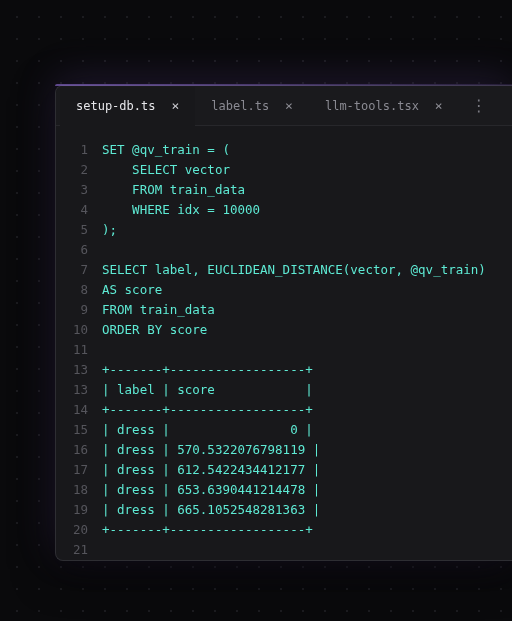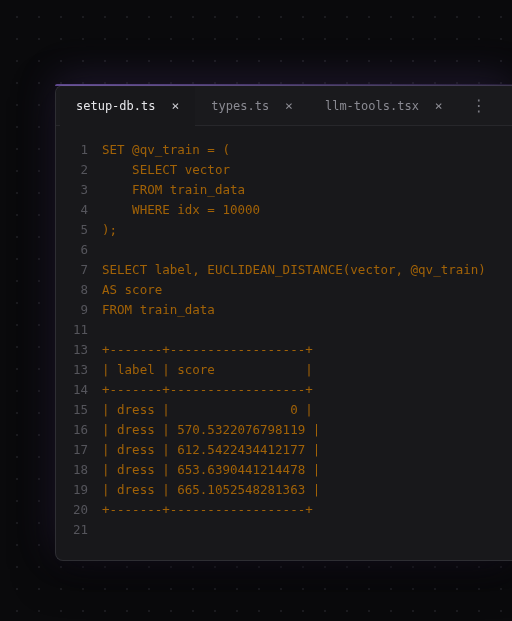--- a/index.html
+++ b/index.html
@@ -96,21 +96,21 @@
     }
     .gutter {
       width: 46px;
       text-align: right;
       padding-right: 14px;
       color: #55555c;
       user-select: none;
       flex-shrink: 0;
     }
     .code {
-      color: #a16207;
+      color: #5eead4;
       white-space: pre;
       flex: 1;
     } 
   </style>
 </head>
 <body>
 
 <div class="dot-grid"></div>
 
 <div class="window-top-accent"></div>
@@ -118,21 +118,21 @@
 <div class="window">
 
   <div class="tabbar">
 
     <div class="tab active">
       <span>setup-db.ts</span>
       <span class="tab-close">×</span>
     </div>
 
     <div class="tab">
-      <span>types.ts</span>
+      <span>label.ts</span>
       <span class="tab-close">×</span>
     </div>
 
     <div class="tab">
       <span>llm-tools.tsx</span>
       <span class="tab-close">×</span>
     </div>
 
     <div class="tab-overflow">⋮</div>
   </div>
@@ -168,20 +168,24 @@
       </div>
       <div class="line">
         <div class="gutter">8</div>
         <div class="code">AS score</div>
       </div>
       <div class="line">
         <div class="gutter">9</div>
         <div class="code">FROM train_data</div>
       </div>
       <div class="line">
+        <div class="gutter">10</div>
+        <div class="code">ORDER BY score</div>
+      </div>
+      <div class="line">
         <div class="gutter">11</div>
       </div>
       <div class="line">
         <div class="gutter">13</div>
         <div class="code">+-------+------------------+</div>
       </div>
       <div class="line">
         <div class="gutter">13</div>
         <div class="code">| label | score            |</div>
       </div>

